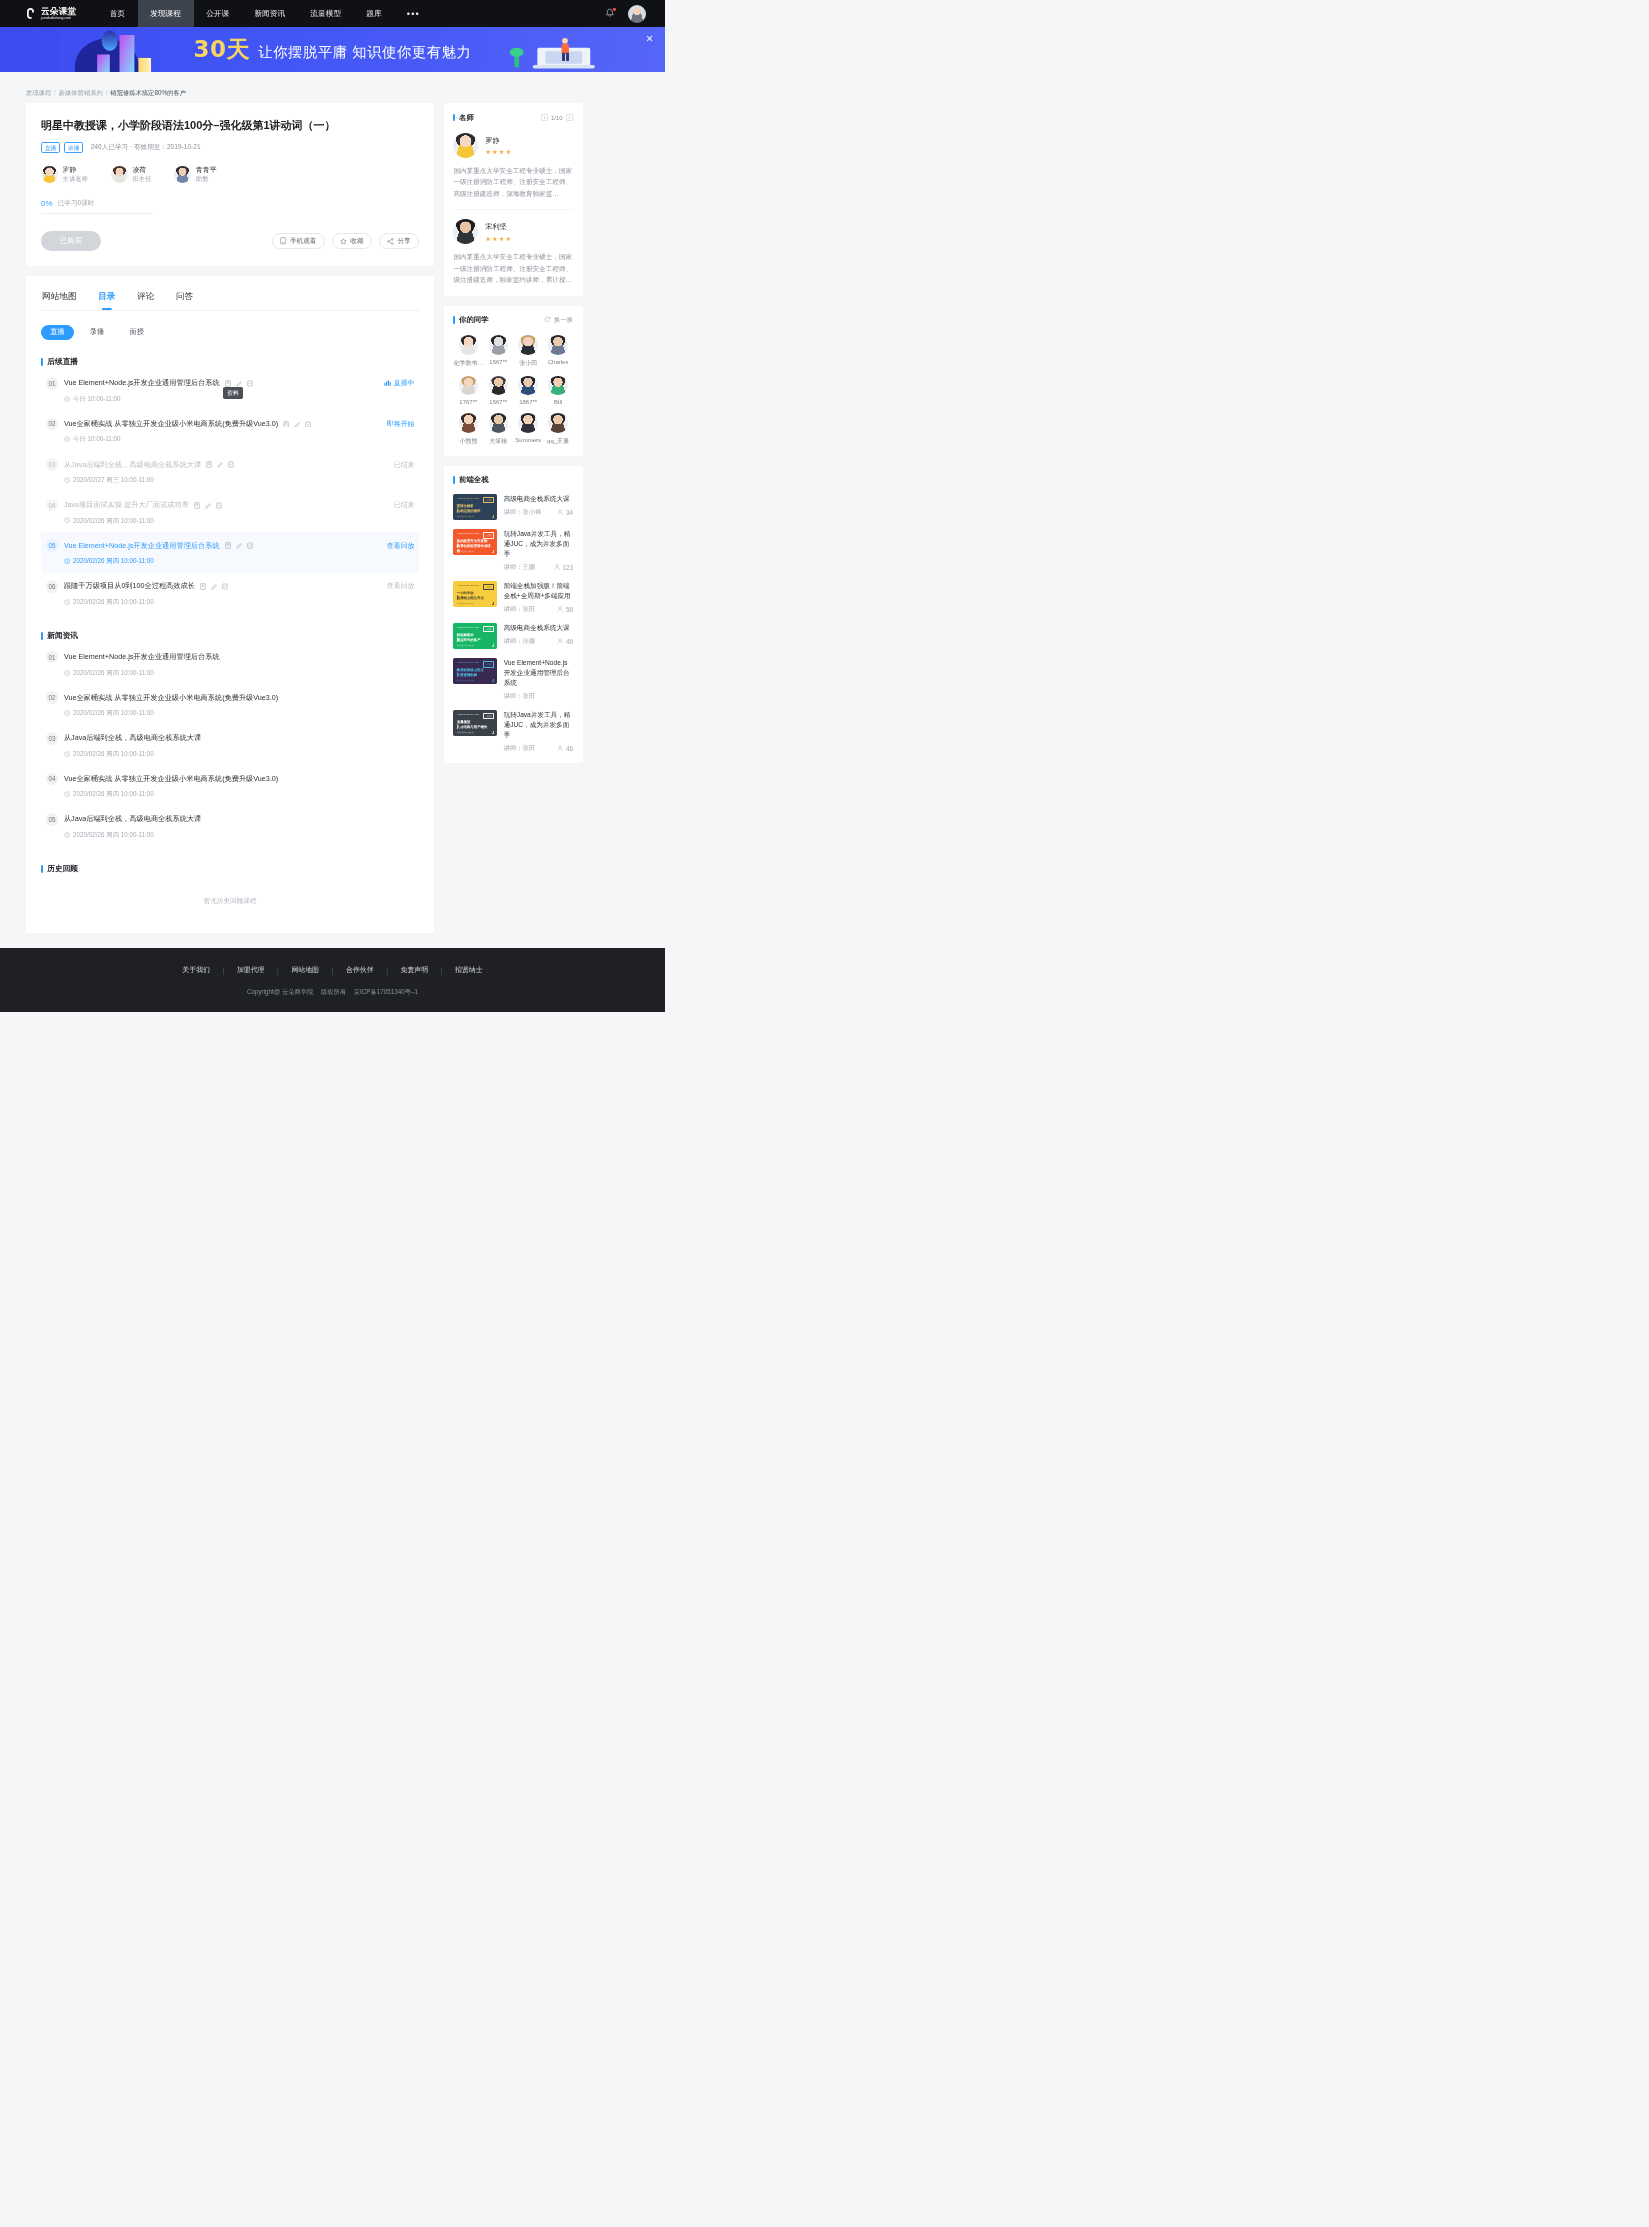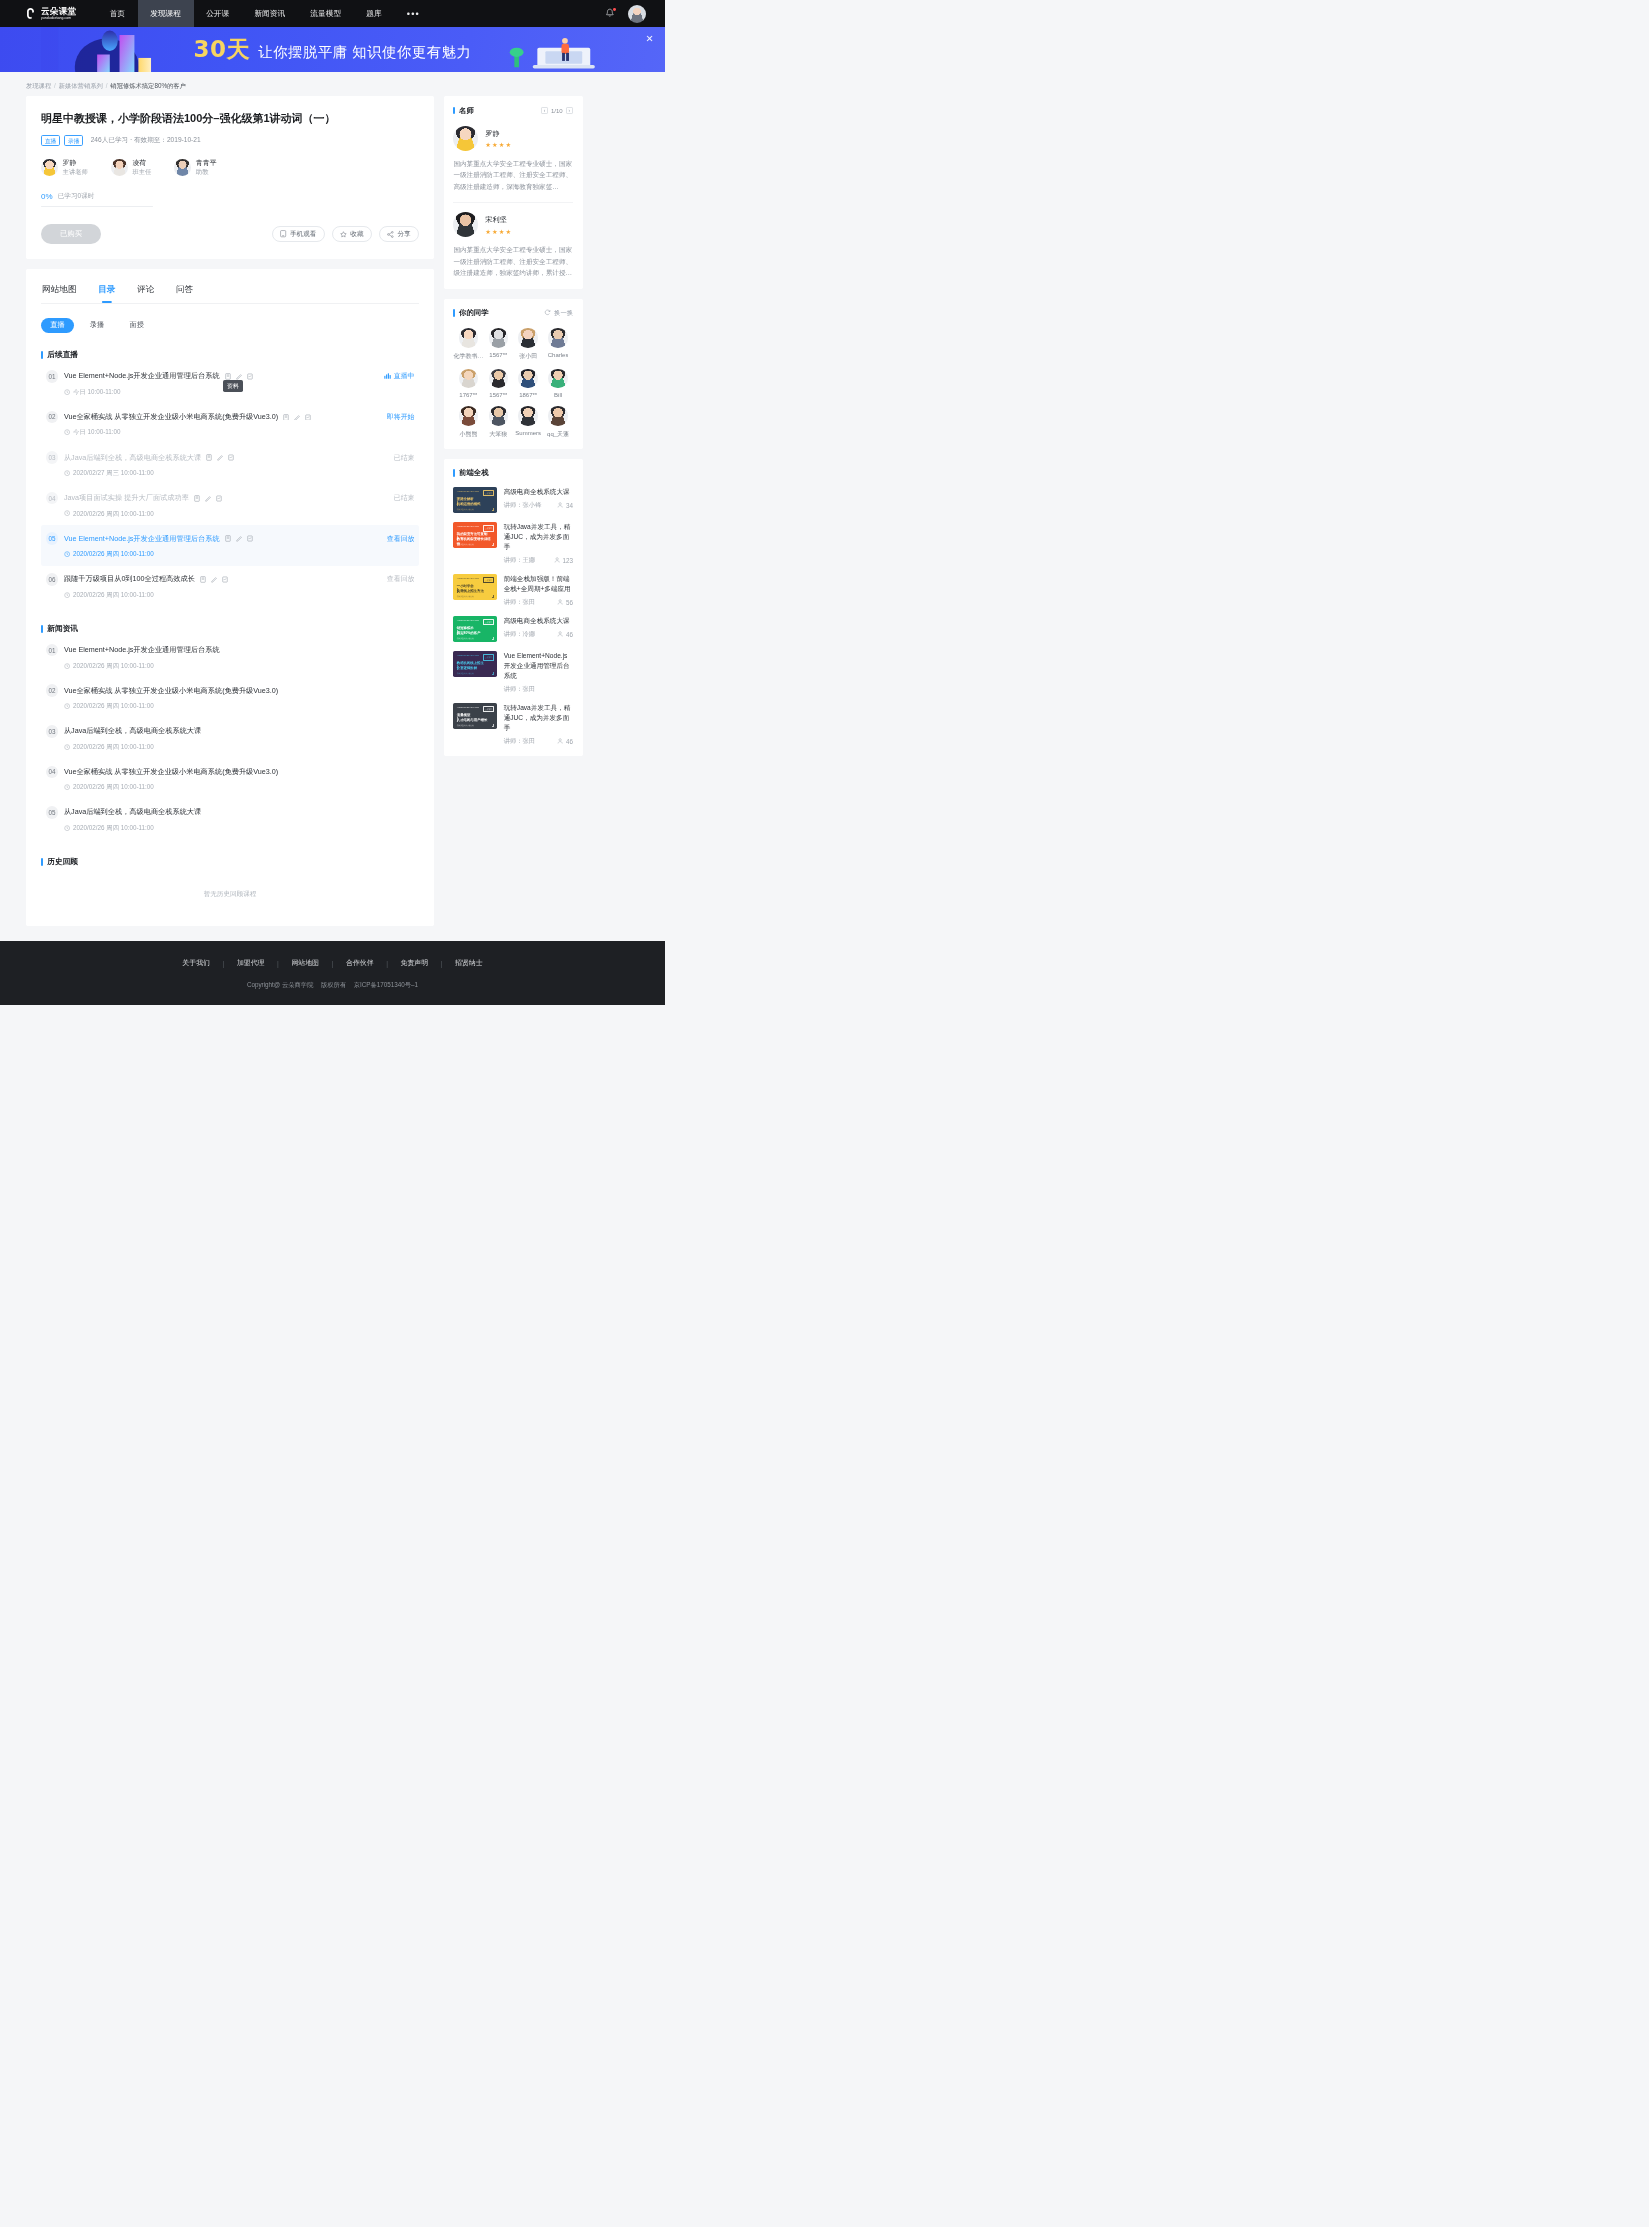--- a/index.html
+++ b/index.html
@@ -70,21 +70,21 @@
     font-size: 23px; font-weight: bold; color: #f7d560; letter-spacing: 0.6px;
     font-family: "DejaVu Sans", sans-serif;
   }
   .banner-main { font-size: 14.3px; font-weight: normal; color: #ffffff; letter-spacing: 0.6px; }
   .banner-close {
     position: absolute; right: 11.5px; top: 6.9px; color: #ffffff; font-size: 9.7px;
     cursor: pointer; z-index: 5; opacity: .92; line-height: 1;
   }
 
   
-  .page { width: 613px; margin: 0 auto; padding-top: 5px; }
+  .page { width: 613px; margin: 0 auto; padding-top: 12px; }
   .crumb {
     font-size: 6.3px; color: #9aa1ab; padding: 5.2px 0 5.2px 0; display: flex; gap: 2.9px;
   }
   .crumb span.sep { color: #c3c8ce; }
   .crumb span.cur { color: #4c5259; }
   .crumb span.lnk { cursor: pointer; }
 
   .cols { display: flex; gap: 9.7px; align-items: flex-start; }
   .col-main { width: 408px; }
   .col-side { width: 139px; }

